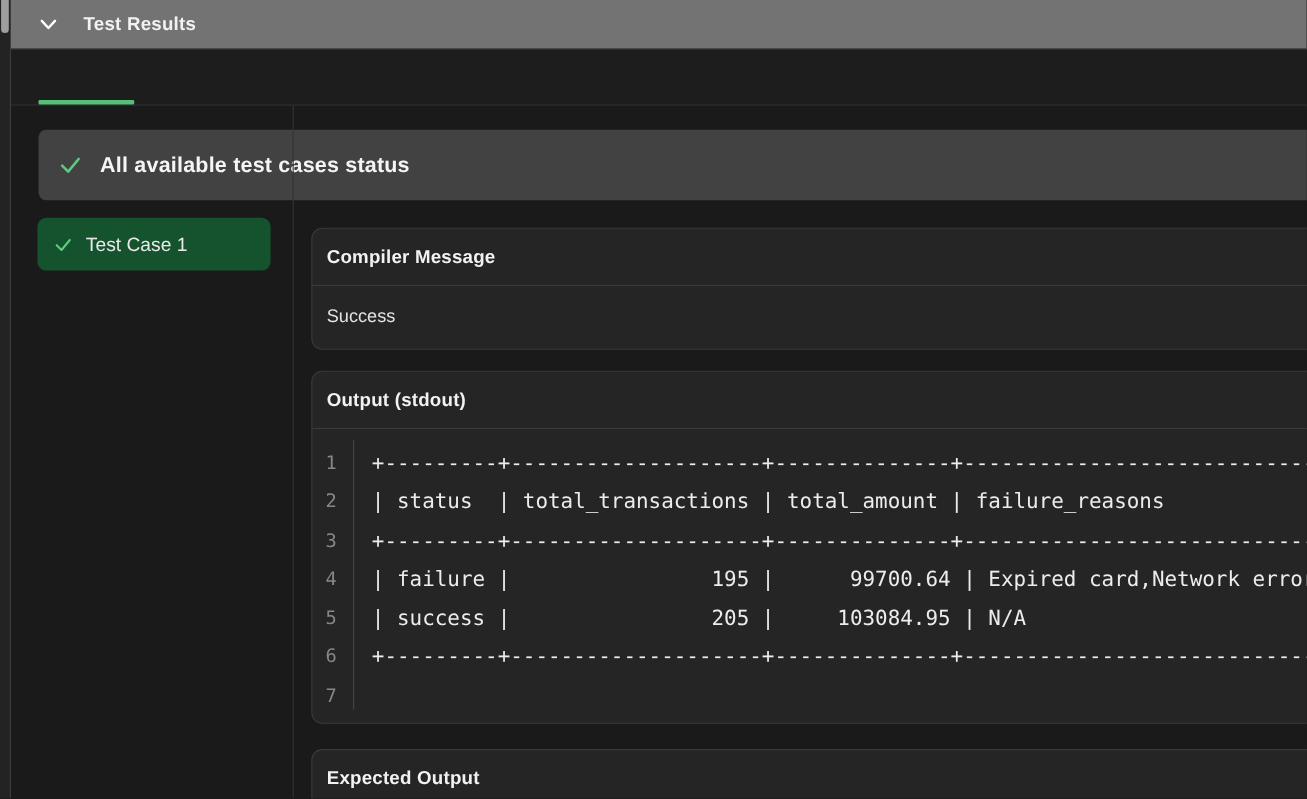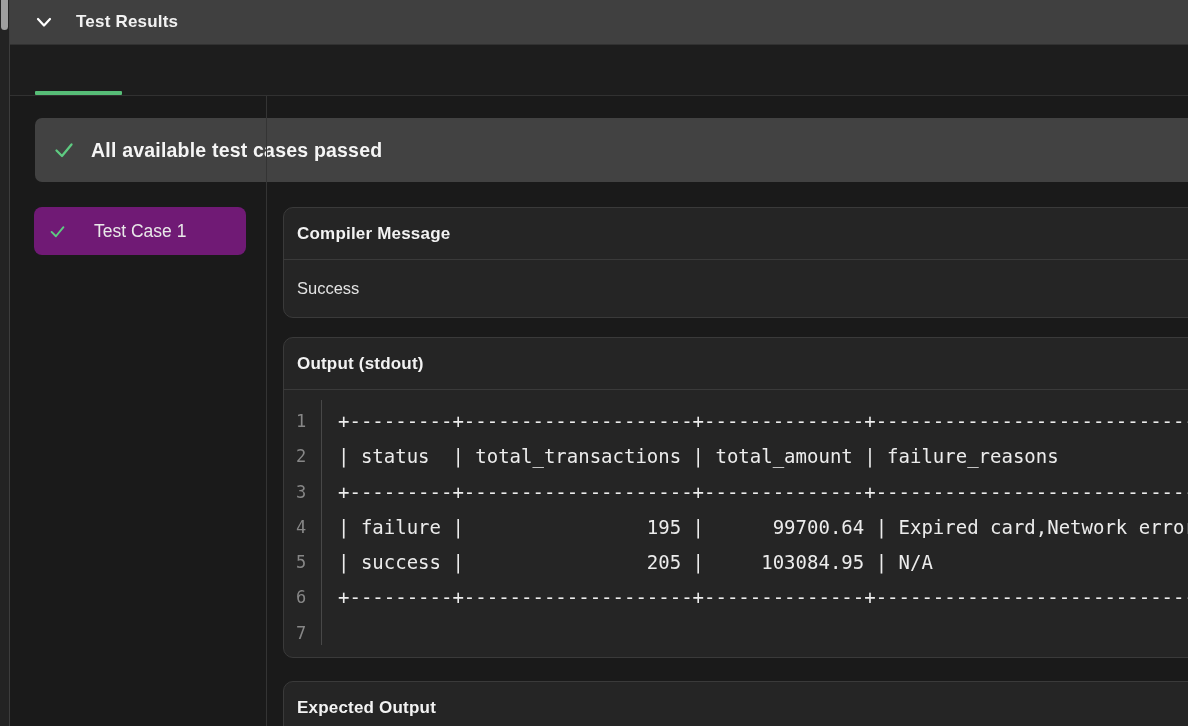--- a/index.html
+++ b/index.html
@@ -19,21 +19,21 @@
     background: #232323; border-right: 1px solid #3d3d3d;
   }
   .scroll-thumb {
     position: absolute; left: 1px; top: -8px; width: 7px; height: 38px;
     background: #9e9e9e; border-radius: 4px;
   }
 
   
   .topbar {
     position: absolute; left: 10px; right: 0; top: 0; height: 44px;
-    background: #404040; border-bottom: 1px solid #313131;
+    background: #737373; border-bottom: 1px solid #313131;
   }
   .collapse-btn {
     position: absolute; left: 22px; top: 10px; width: 24px; height: 24px;
     background: transparent; border: none; padding: 0; cursor: pointer;
   }
   .topbar-title {
     position: absolute; left: 66px; top: 0; height: 44px;
     display: flex; align-items: center;
     font-size: 17px; font-weight: bold; color: #f2f2f2; letter-spacing: .2px;
   }
@@ -60,23 +60,23 @@
     display: flex; align-items: center;
   }
   .banner .check { margin-left: 17px; width: 24px; height: 24px; flex: none; }
   .banner-text {
     margin-left: 15px; font-size: 19.5px; font-weight: bold; color: #f5f5f5;
     letter-spacing: .2px;
   }
 
   
   .case-item {
-    position: absolute; left: 34px; top: 207px; width: 212px; height: 48px;
-    background: #701a75; border-radius: 8px;
-    display: flex; align-items: center; cursor: pointer; gap: 16px;
+    position: absolute; left: 34px; top: 198px; width: 212px; height: 48px;
+    background: #14532d; border-radius: 8px;
+    display: flex; align-items: center; cursor: pointer;
   }
   .case-item .check { margin-left: 14px; width: 19px; height: 19px; flex: none; }
   .case-label { margin-left: 11px; font-size: 17.5px; color: #e9e9e9; }
 
   .vdivider {
     position: absolute; left: 266px; top: 96px; bottom: 0; width: 1px;
     background: #343434;
   }
 
   
@@ -145,21 +145,21 @@
   <div class="tabbar">
     <div class="tab-underline"></div>
   </div>
 
   <div class="banner">
     <span class="check">
       <svg width="24" height="24" viewBox="0 0 24 24" fill="none">
         <polyline points="4.5,12.5 10,18 19.5,6.5" stroke="#5ecb81" stroke-width="2.3" stroke-linecap="round" stroke-linejoin="round"></polyline>
       </svg>
     </span>
-    <span class="banner-text">All available test cases passed</span>
+    <span class="banner-text">All available test cases status</span>
   </div>
 
   <div class="case-item">
     <span class="check">
       <svg width="19" height="19" viewBox="0 0 24 24" fill="none">
         <polyline points="4.5,12.5 10,18 19.5,6.5" stroke="#5ecb81" stroke-width="2.4" stroke-linecap="round" stroke-linejoin="round"></polyline>
       </svg>
     </span>
     <span class="case-label">Test Case 1</span>
   </div>

